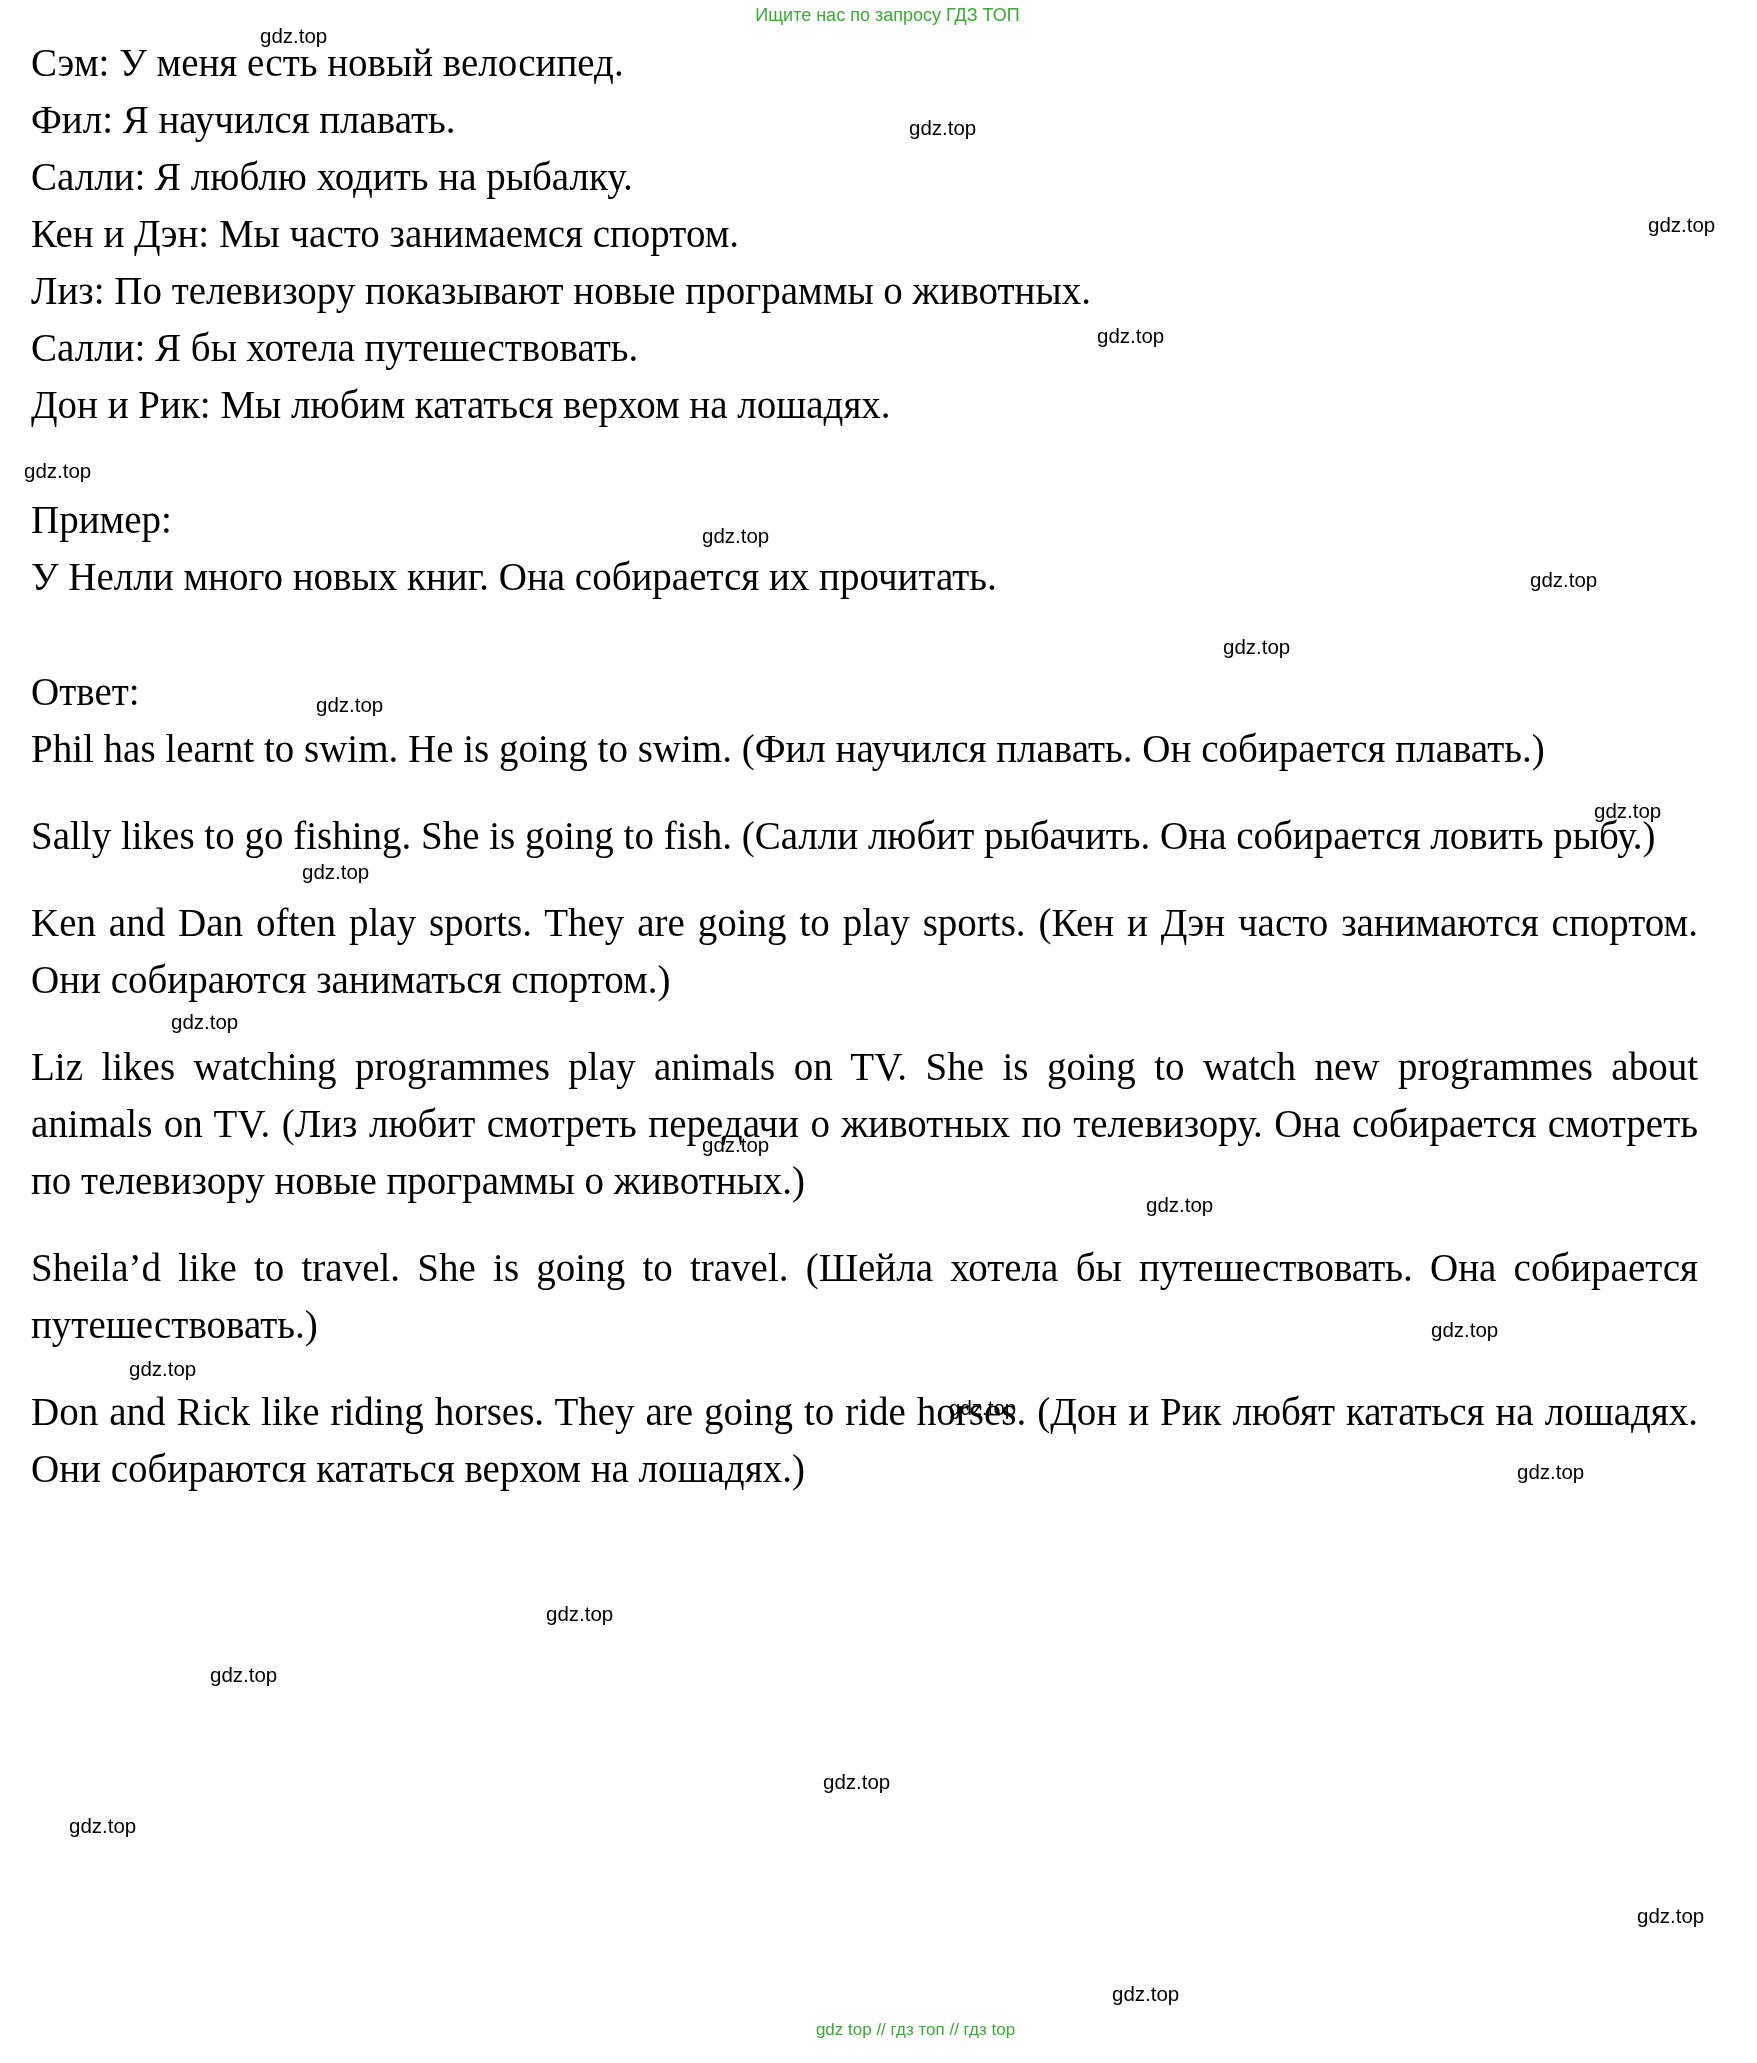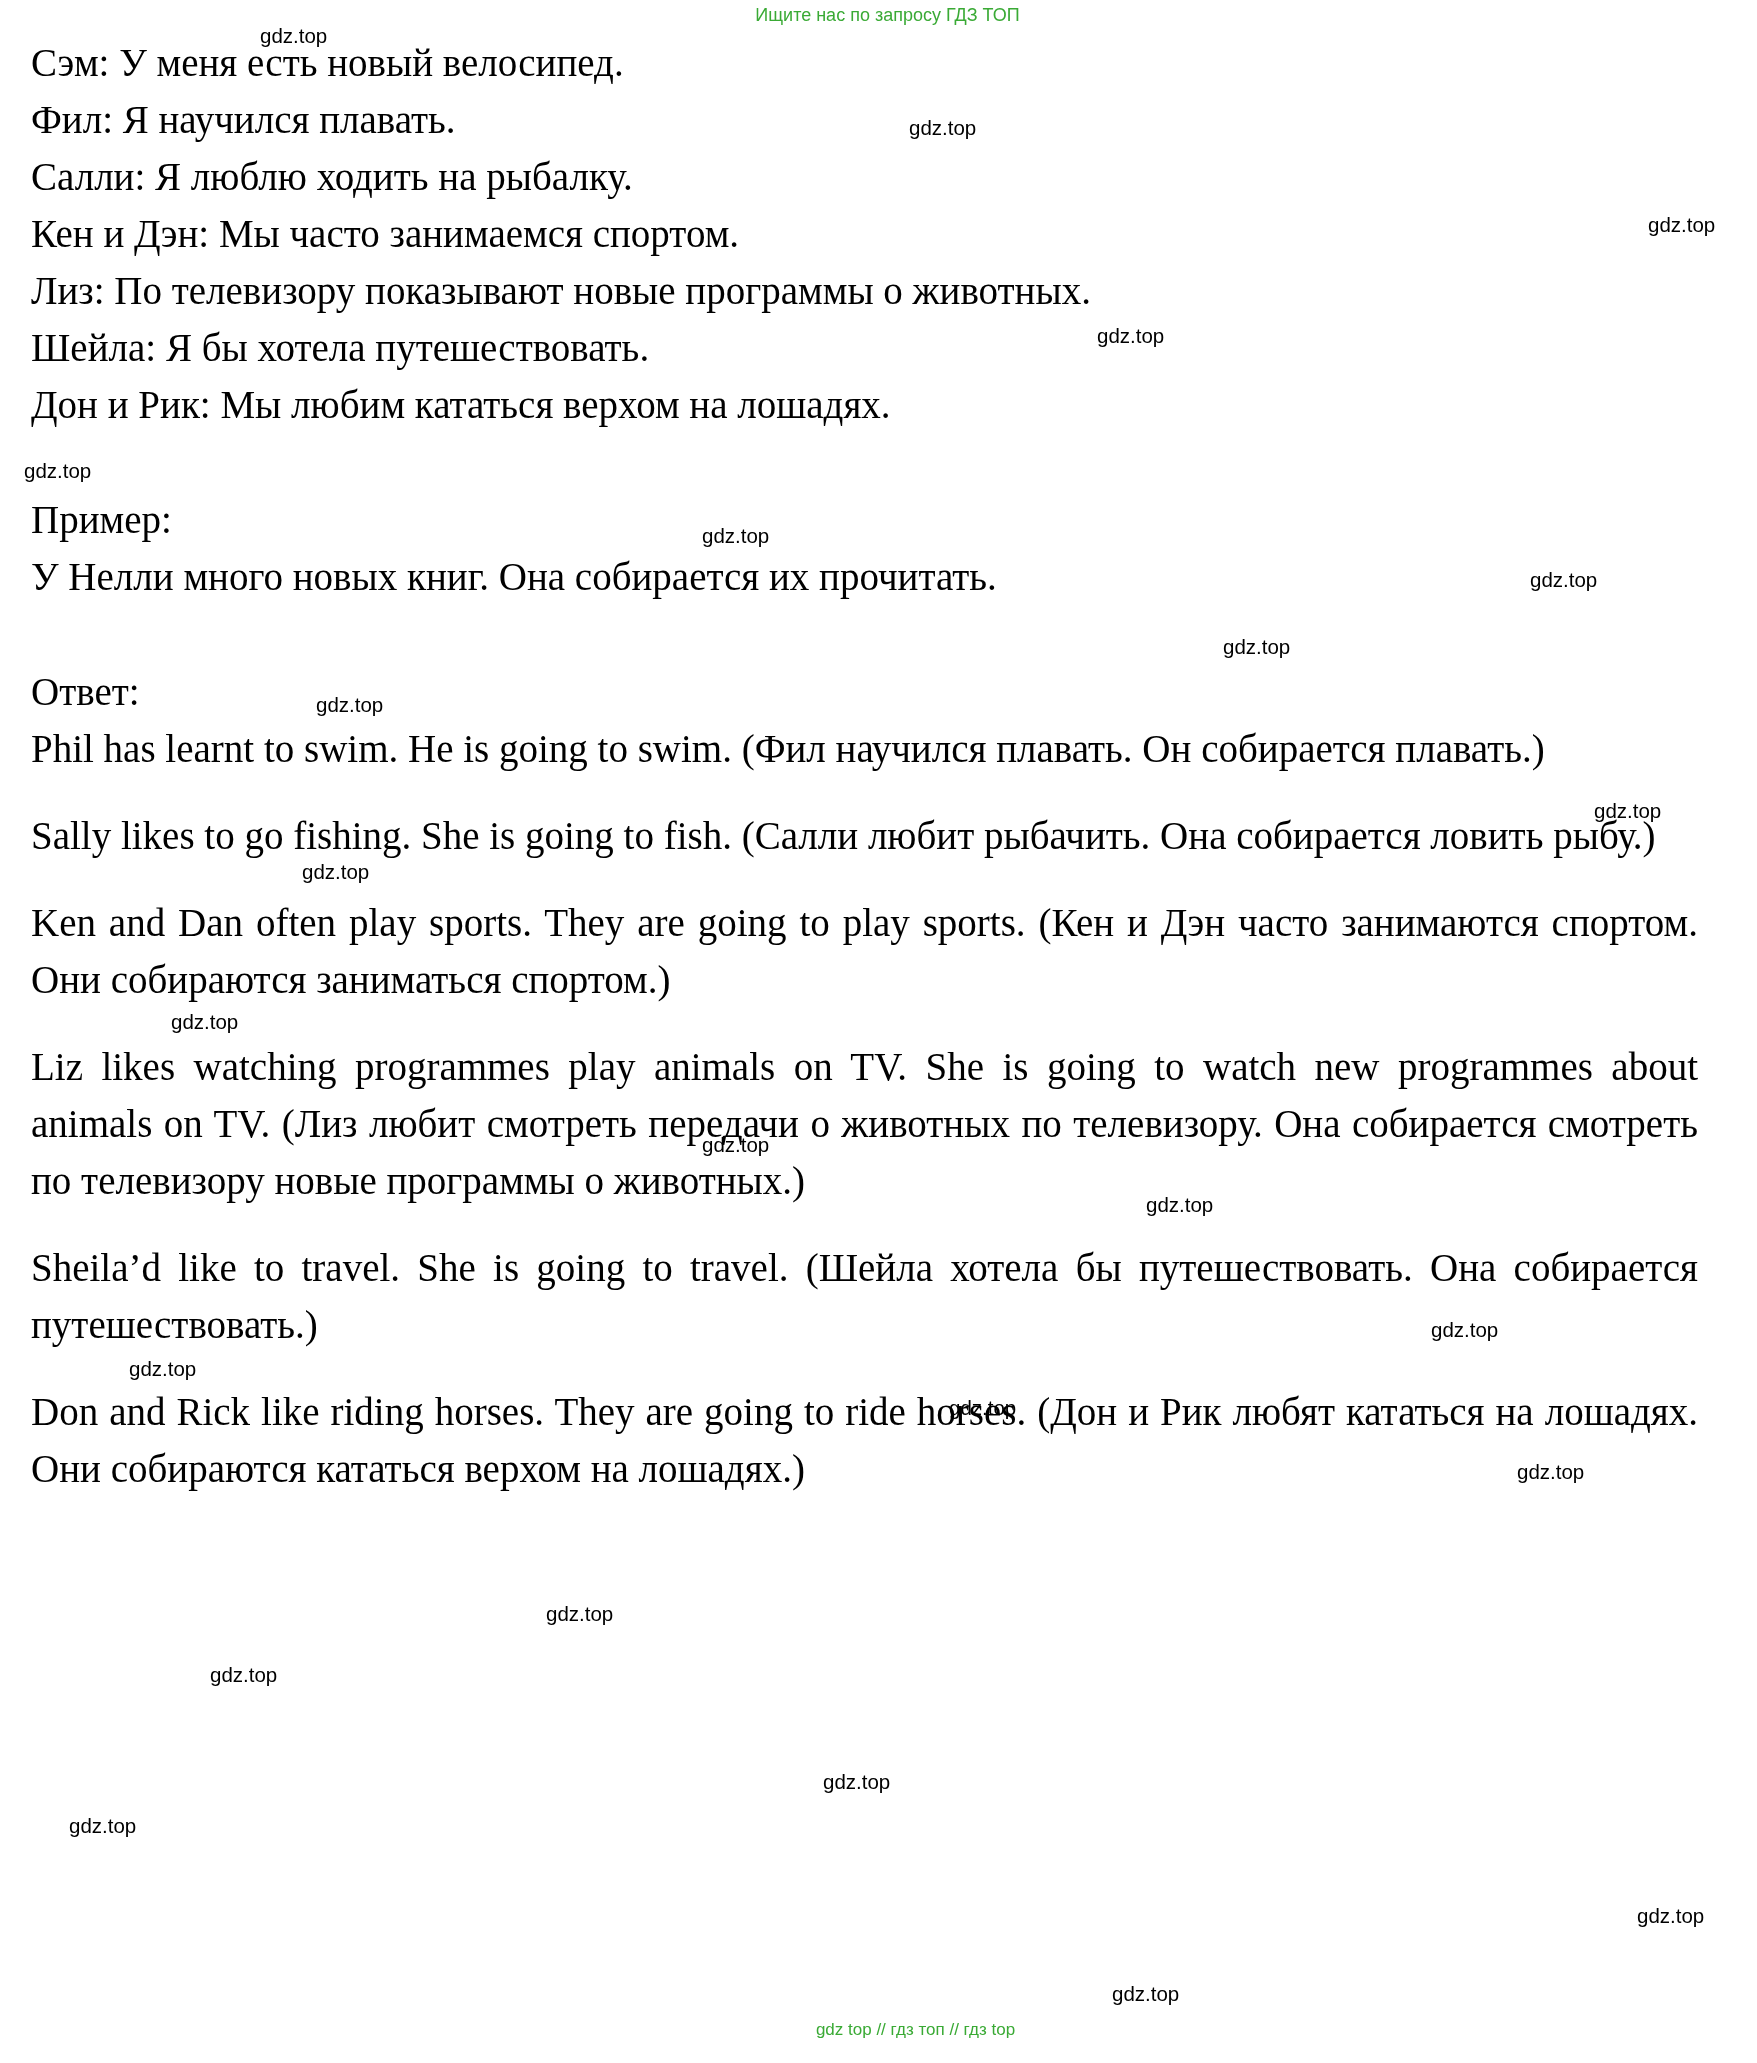--- a/index.html
+++ b/index.html
@@ -53,21 +53,21 @@
 <div class="banner top">Ищите нас по запросу ГДЗ ТОП</div>
 
 <div class="content">
 
   <div class="dialog">
     <p>Сэм: У меня есть новый велосипед.</p>
     <p>Фил: Я научился плавать.</p>
     <p>Салли: Я люблю ходить на рыбалку.</p>
     <p>Кен и Дэн: Мы часто занимаемся спортом.</p>
     <p>Лиз: По телевизору показывают новые программы о животных.</p>
-    <p>Шейла: Я бы хотела путешествовать.</p>
+    <p>Салли: Я бы хотела путешествовать.</p>
     <p>Дон и Рик: Мы любим кататься верхом на лошадях.</p>
   </div>
 
   <div class="block example">
     <p>Пример:</p>
     <p>У Нелли много новых книг. Она собирается их прочитать.</p>
   </div>
 
   <div class="block answer">
     <p>Ответ:</p>

